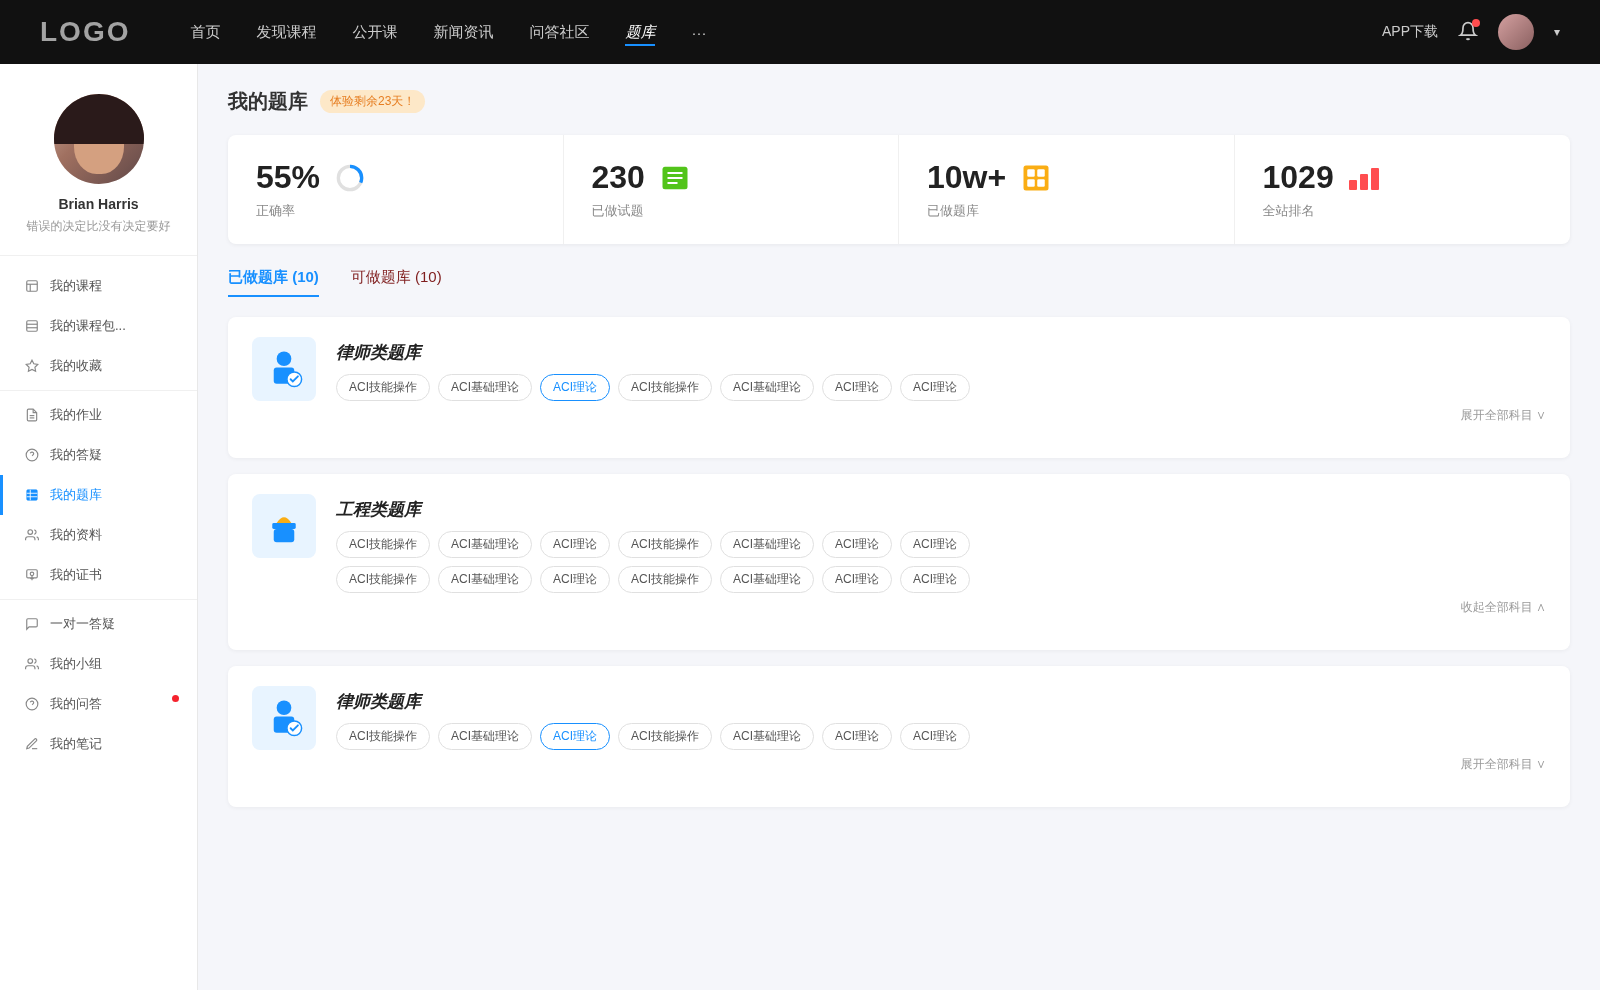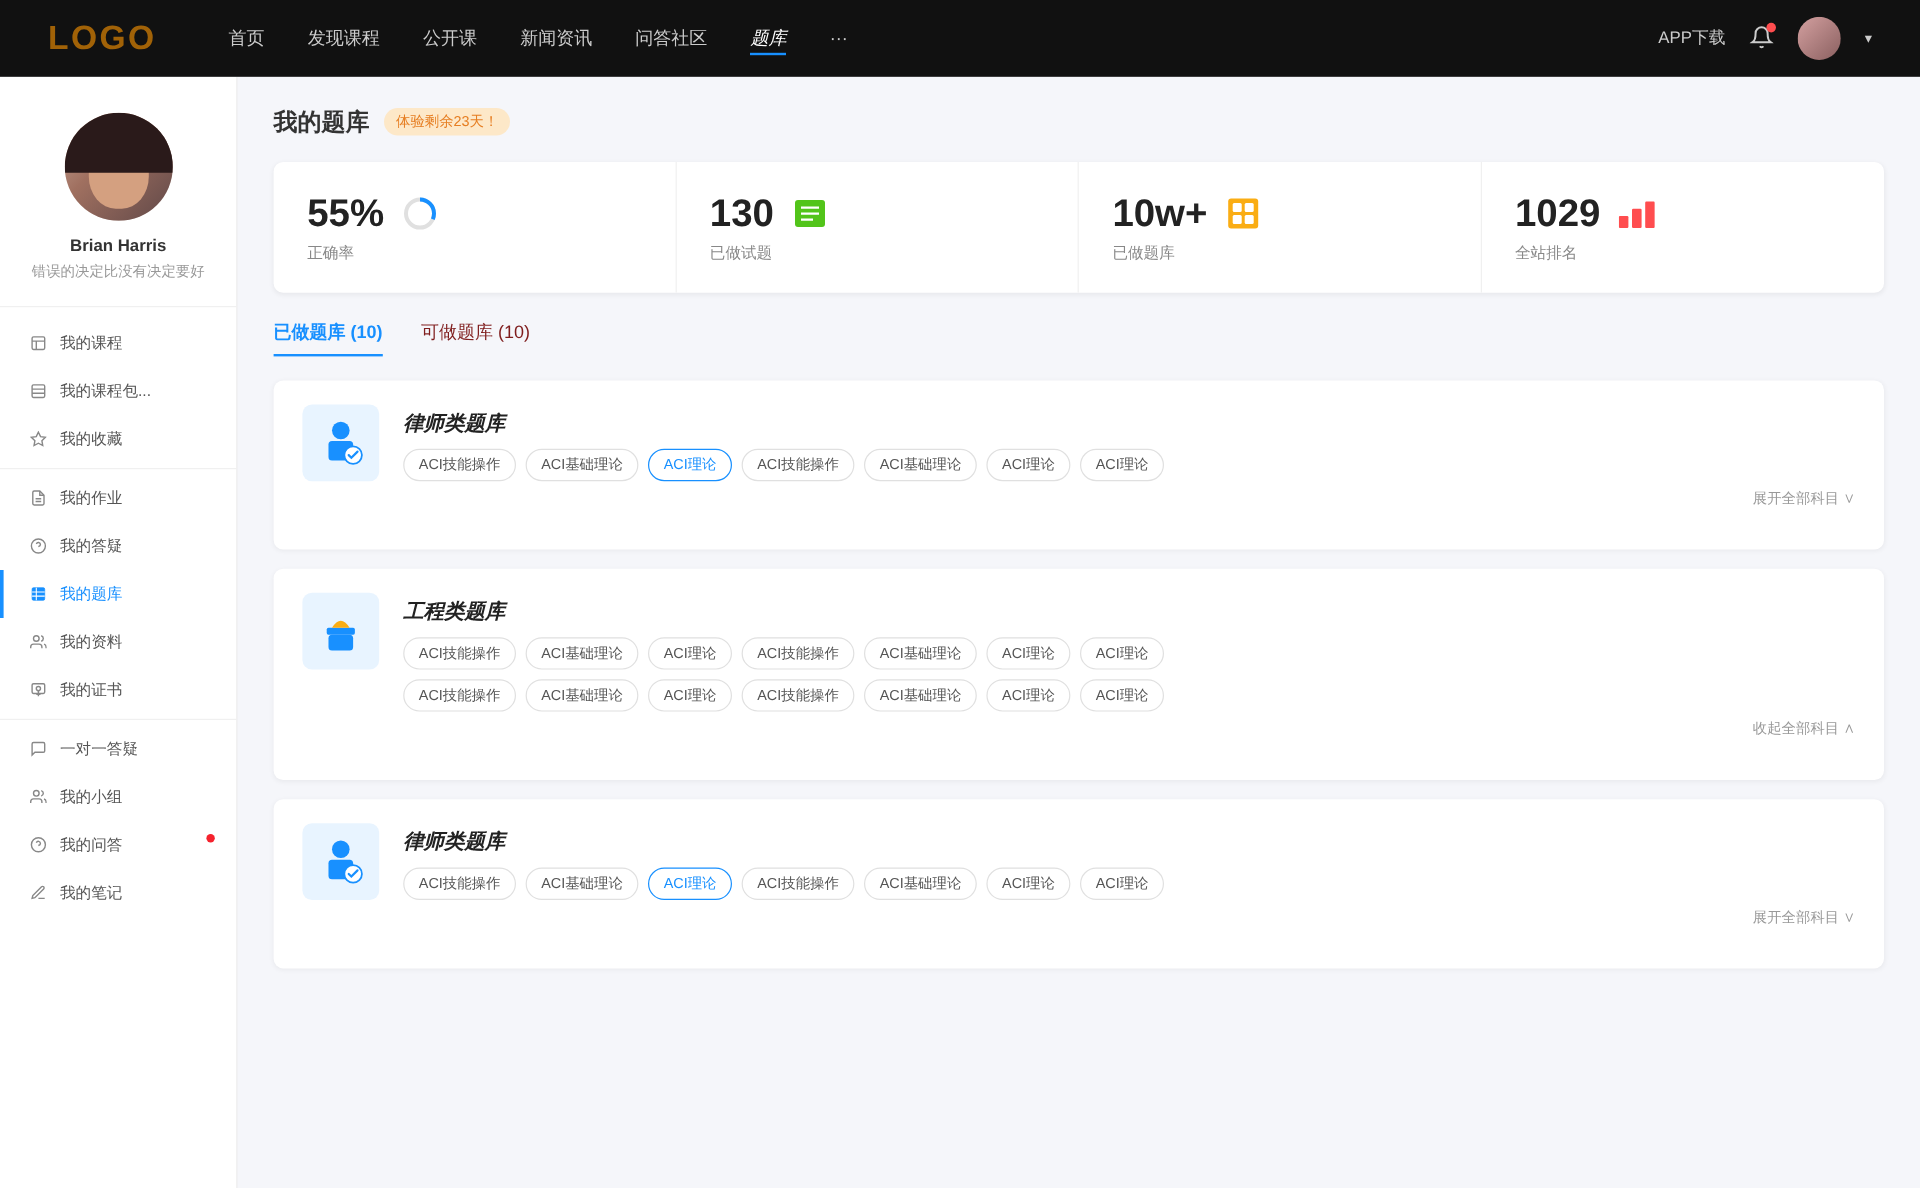--- a/index.html
+++ b/index.html
@@ -8,21 +8,21 @@
     
     .navbar {
       background: #111;
       height: 64px;
       display: flex;
       align-items: center;
       padding: 0 40px;
       position: relative;
     }
     .navbar-logo {
-      color: #a16207;
+      color: #a3a3a3;
       font-size: 28px;
       font-weight: bold;
       margin-right: 60px;
       letter-spacing: 2px;
     }
     .navbar-nav {
       display: flex;
       align-items: center;
       gap: 36px;
       flex: 1;
@@ -511,21 +511,21 @@
               <circle cx="18" cy="18" r="14" fill="none" stroke="#e0e0e0" stroke-width="4"></circle>
               <circle cx="18" cy="18" r="14" fill="none" stroke="#1890ff" stroke-width="4" stroke-dasharray="49.6 88" stroke-dashoffset="22" transform="rotate(-90 18 18)"></circle>
             </svg>
           </div>
         </div>
         <div class="stat-label">正确率</div>
       </div>
 
       <div class="stat-item">
         <div class="stat-row">
-          <span class="stat-value">130</span>
+          <span class="stat-value">230</span>
           <div class="stat-icon">
             <svg width="30" height="30" viewBox="0 0 24 24" fill="#52c41a">
               <rect x="2" y="3" width="20" height="18" rx="2" fill="#52c41a"></rect>
               <line x1="6" y1="8" x2="18" y2="8" stroke="white" stroke-width="1.5"></line>
               <line x1="6" y1="12" x2="18" y2="12" stroke="white" stroke-width="1.5"></line>
               <line x1="6" y1="16" x2="14" y2="16" stroke="white" stroke-width="1.5"></line>
             </svg>
           </div>
         </div>
         <div class="stat-label">已做试题</div>

